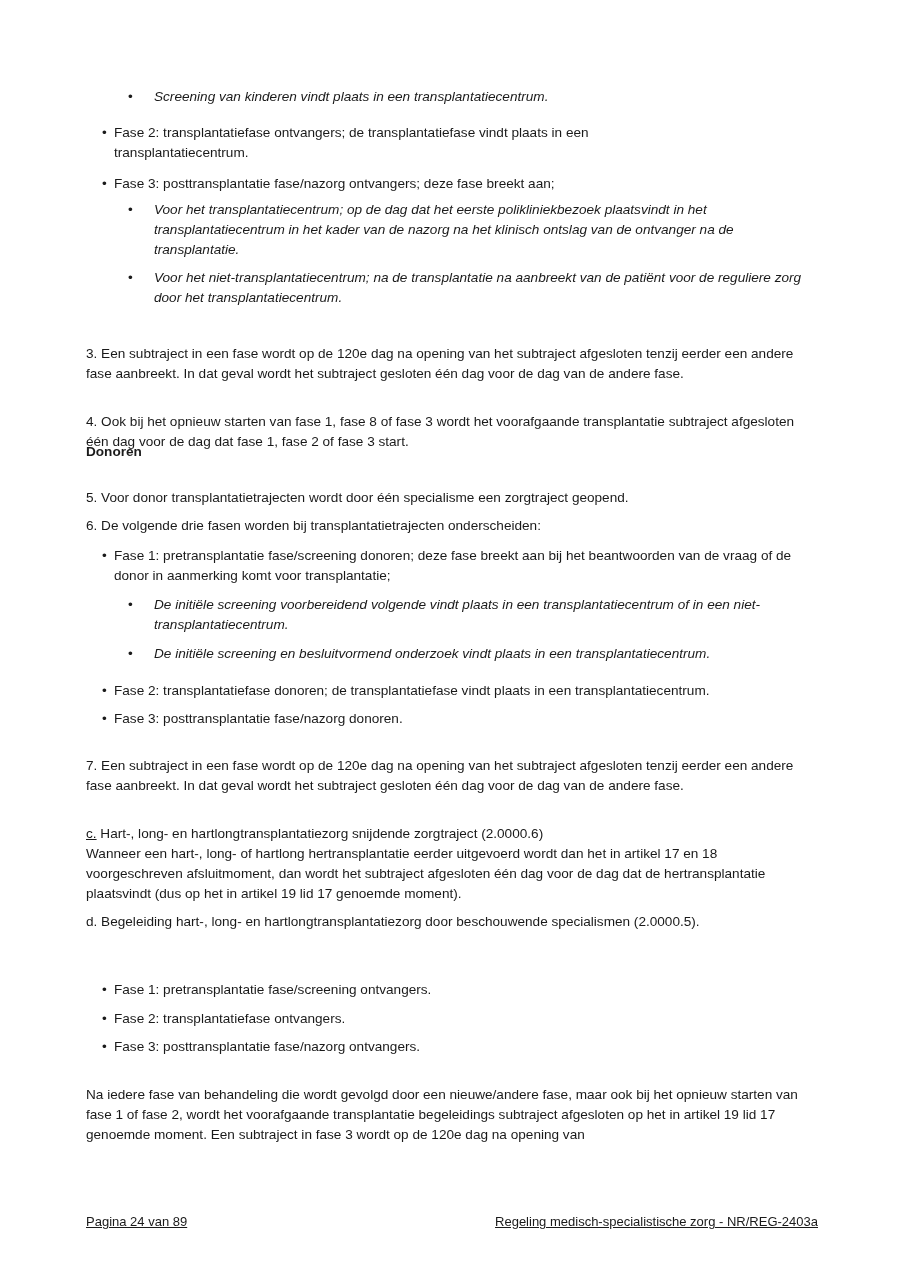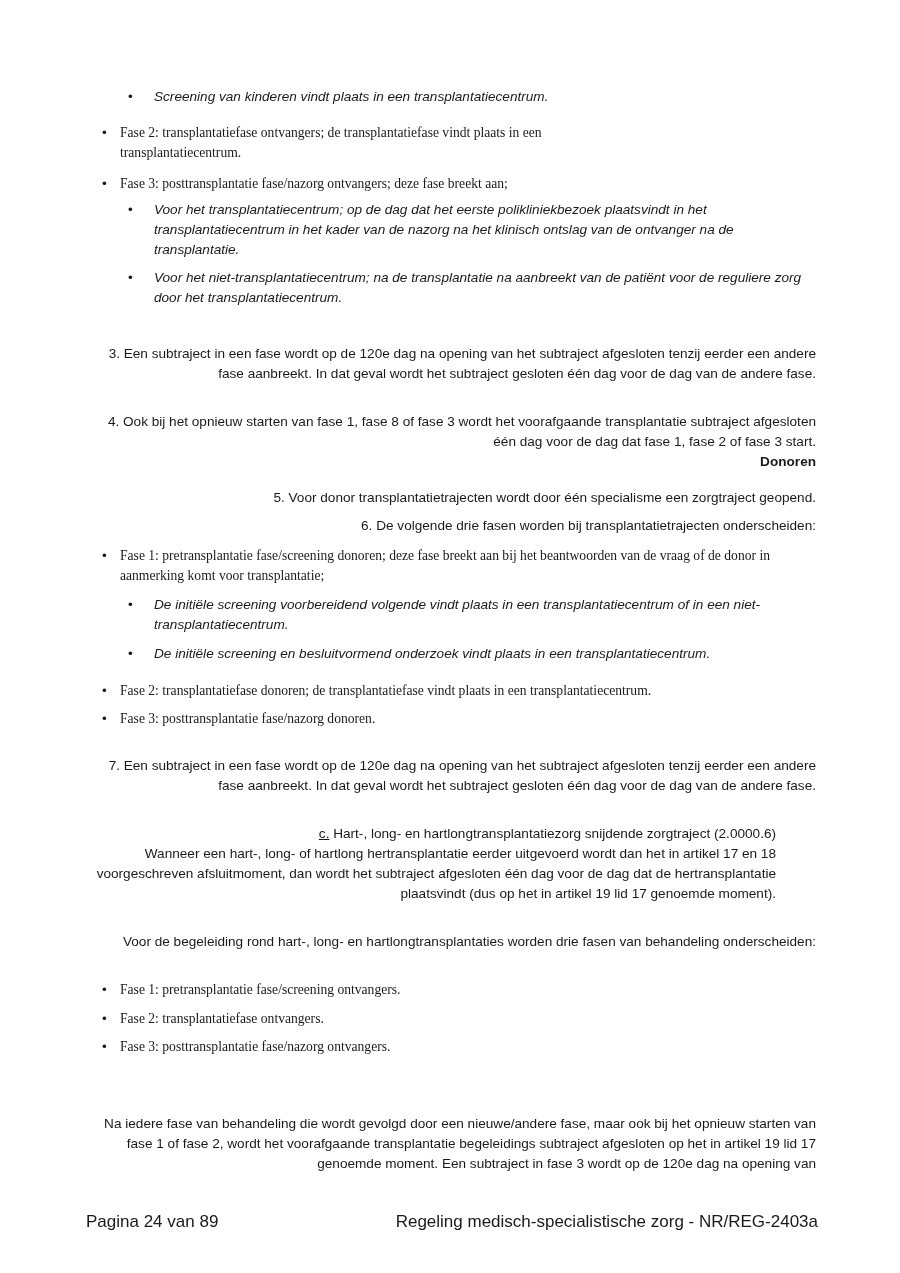--- a/index.html
+++ b/index.html
@@ -5,33 +5,33 @@
   html, body { margin: 0; padding: 0; background: #ffffff; }
   body {
     width: 900px; height: 1273px; position: relative; overflow: hidden;
     font-family: "Liberation Sans", sans-serif;
     color: #1a1a1a;
     font-size: 13.6px;
     line-height: 20px;
   }
   .page { position: absolute; left: 86px; top: 86px; width: 730px; }
   p { margin: 0; }
-  .blk { position: absolute; left: 0; width: 730px; text-align: right; }
+  .blk { position: absolute; left: 0; width: 730px; }
   .bul { position: absolute; }
   .bul .dot { position: absolute; left: 0; top: 0; }
   .bul .txt { display: block; }
   .l1 { left: 16px; }
   .l1 .dot { left: 0; }
-  .l1 .txt { margin-left: 18px; width: 690px; font-family: Liberation Serif, serif; }
+  .l1 .txt { margin-left: 12px; width: 690px; }
   .l2 { left: 42px; }
   .l2 .dot { left: 0; }
   .l2 .txt { margin-left: 26px; width: 664px; font-style: italic; }
   .bold { font-weight: bold; }
   .u { text-decoration: underline; }
-  .footer { position: absolute; top: 1212px; font-size: 17px; }
+  .footer { position: absolute; top: 1212px; font-size: 13px; text-decoration: underline; }
 </style>
 </head>
 <body>
 
 <div class="page">
 
   <div class="bul l2" style="top:1px">
     <span class="dot">•</span>
     <span class="txt">Screening van kinderen vindt plaats in een transplantatiecentrum.</span>
   </div>
@@ -51,21 +51,21 @@
     <span class="txt">Voor het transplantatiecentrum; op de dag dat het eerste polikliniekbezoek plaatsvindt in het transplantatiecentrum in het kader van de nazorg na het klinisch ontslag van de ontvanger na de transplantatie.</span>
   </div>
 
   <div class="bul l2" style="top:182px">
     <span class="dot">•</span>
     <span class="txt">Voor het niet-transplantatiecentrum; na de transplantatie na aanbreekt van de patiënt voor de reguliere zorg door het transplantatiecentrum.</span>
   </div>
 
   <p class="blk" style="top:258px">3. Een subtraject in een fase wordt op de 120e dag na opening van het subtraject afgesloten tenzij eerder een andere fase aanbreekt. In dat geval wordt het subtraject gesloten één dag voor de dag van de andere fase.</p>
   <p class="blk" style="top:326px">4. Ook bij het opnieuw starten van fase 1, fase 8 of fase 3 wordt het voorafgaande transplantatie subtraject afgesloten één dag voor de dag dat fase 1, fase 2 of fase 3 start.</p>
-  <p class="blk bold" style="top:366px">Donoren</p>
+  <p class="blk bold" style="top:356px">Donoren</p>
   <p class="blk" style="top:402px">5. Voor donor transplantatietrajecten wordt door één specialisme een zorgtraject geopend.</p>
   <p class="blk" style="top:430px">6. De volgende drie fasen worden bij transplantatietrajecten onderscheiden:</p>
 
   <div class="bul l1" style="top:460px">
     <span class="dot">•</span>
     <span class="txt">Fase 1: pretransplantatie fase/screening donoren; deze fase breekt aan bij het beantwoorden van de vraag of de donor in aanmerking komt voor transplantatie;</span>
   </div>
 
   <div class="bul l2" style="top:509px">
     <span class="dot">•</span>
@@ -88,34 +88,33 @@
   </div>
 
   <p class="blk" style="top:670px">7. Een subtraject in een fase wordt op de 120e dag na opening van het subtraject afgesloten tenzij eerder een andere fase aanbreekt. In dat geval wordt het subtraject gesloten één dag voor de dag van de andere fase.</p>
 
   <div class="blk" style="top:738px; width:690px">
     <span class="u">c.</span><span> Hart-, long- en hartlongtransplantatiezorg snijdende zorgtraject (2.0000.6)</span><br>
     <span>Wanneer een hart-, long- of hartlong hertransplantatie eerder uitgevoerd wordt dan het in artikel 17 en 18 voorgeschreven afsluitmoment, dan wordt het subtraject afgesloten één dag voor de dag dat de hertransplantatie plaatsvindt (dus op het in artikel 19 lid 17 genoemde moment).</span>
   </div>
 
   <div class="blk" style="top:826px">
-    <br>
-    <span>Voor de begeleiding rond hart-, long- en hartlongtransplantaties worden drie fasen van behandeling onderscheiden:</span>
+    <span>d. Begeleiding hart-, long- en hartlongtransplantatiezorg door beschouwende specialismen (2.0000.5).</span><br>
   </div>
 
   <div class="bul l1" style="top:894px">
     <span class="dot">•</span>
     <span class="txt">Fase 1: pretransplantatie fase/screening ontvangers.</span>
   </div>
   <div class="bul l1" style="top:923px">
     <span class="dot">•</span>
     <span class="txt">Fase 2: transplantatiefase ontvangers.</span>
   </div>
   <div class="bul l1" style="top:951px">
     <span class="dot">•</span>
     <span class="txt">Fase 3: posttransplantatie fase/nazorg ontvangers.</span>
   </div>
 
-  <p class="blk" style="top:1028px">Na iedere fase van behandeling die wordt gevolgd door een nieuwe/andere fase, maar ook bij het opnieuw starten van fase 1 of fase 2, wordt het voorafgaande transplantatie begeleidings subtraject afgesloten op het in artikel 19 lid 17 genoemde moment. Een subtraject in fase 3 wordt op de 120e dag na opening van</p>
+  <p class="blk" style="top:999px">Na iedere fase van behandeling die wordt gevolgd door een nieuwe/andere fase, maar ook bij het opnieuw starten van fase 1 of fase 2, wordt het voorafgaande transplantatie begeleidings subtraject afgesloten op het in artikel 19 lid 17 genoemde moment. Een subtraject in fase 3 wordt op de 120e dag na opening van</p>
 </div>
 
 <div class="footer" style="left:86px">Pagina 24 van 89</div>
 <div class="footer" style="right:82px">Regeling medisch-specialistische zorg - NR/REG-2403a</div>
 
 </body></html>

